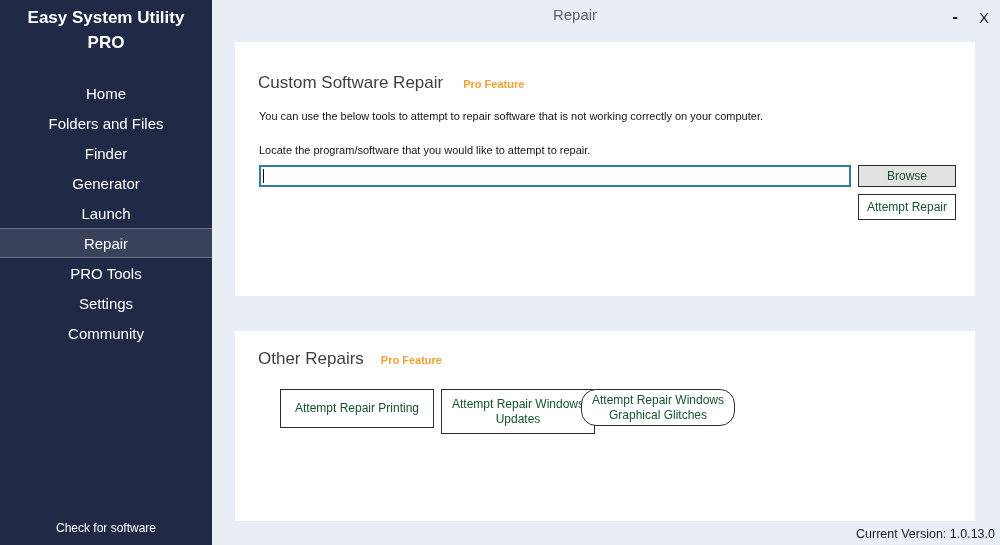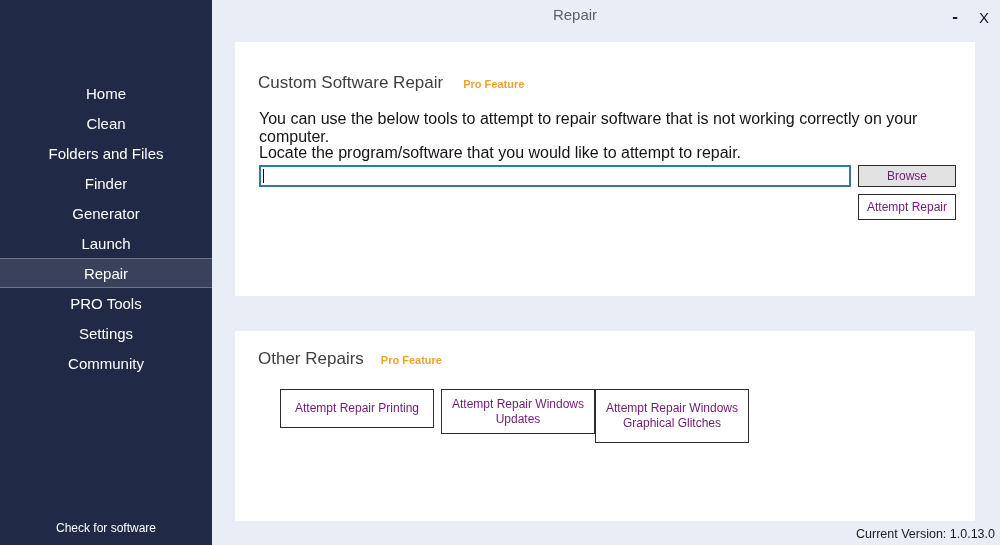--- a/index.html
+++ b/index.html
@@ -65,65 +65,65 @@
   .card-1 { top: 42px; height: 254px; }
   .card-2 { top: 331px; height: 190px; }
 
   .section-head {
     position: absolute; left: 23px;
     display: flex; align-items: baseline; gap: 17px;
   }
   .section-title { font-size: 17px; color: #3f3f3f; }
   .pro-badge { font-size: 11px; font-weight: 700; color: #efa233; }
 
-  .desc { position: absolute; left: 24px; font-size: 16px; color: #141414; }
+  .desc { position: absolute; left: 24px; font-size: 11px; color: #141414; }
 
   .path-input {
     position: absolute; left: 24px; top: 123px;
     width: 592px; height: 22px;
     border: 2px solid #2e7d9c; background: #ffffff;
     font-family: "Liberation Sans", sans-serif; font-size: 12px;
     padding: 0 4px; outline: none; border-radius: 0;
   }
   .caret {
     position: absolute; left: 28px; top: 127px;
     width: 1px; height: 14px; background: #000;
   }
 
   .btn {
     position: absolute;
     display: flex; align-items: center; justify-content: center;
     text-align: center;
     background: #ffffff;
     border: 1px solid #2b2b2b;
     font-family: "Liberation Sans", sans-serif;
-    font-size: 12px; color: #701a75; line-height: 1.25;
+    font-size: 12px; color: #14532d; line-height: 1.25;
     cursor: pointer; padding: 2px 4px;
   }
   .btn-browse   { left: 623px; top: 123px; width: 98px;  height: 22px; background: #e2e2e2; }
   .btn-attempt  { left: 623px; top: 152px; width: 98px;  height: 26px; }
   .btn-deep     { left: 581px; top: 182px; width: 140px; height: 48px; }
 
   .btn-other-1 { left: 45px;  top: 58px; width: 154px; height: 39px; }
   .btn-other-2 { left: 206px; top: 58px; width: 154px; height: 45px; }
-  .btn-other-3 { left: 360px; top: 58px; width: 154px; height: 54px; }
+  .btn-other-3 { left: 346px; top: 58px; width: 154px; height: 37px; border-radius: 15px; }
 
   
   .version {
     position: absolute; right: 5px; top: 527px;
     font-size: 12.5px; color: #1c1c1c;
   }
 </style>
 </head>
 <body>
 
 <div class="sidebar">
+  <div class="sidebar-title">Easy System Utility PRO</div>
   <div class="menu">
     <div class="menu-item">Home</div>
-    <div class="menu-item">Clean</div>
     <div class="menu-item">Folders and Files</div>
     <div class="menu-item">Finder</div>
     <div class="menu-item">Generator</div>
     <div class="menu-item">Launch</div>
     <div class="menu-item selected">Repair</div>
     <div class="menu-item">PRO Tools</div>
     <div class="menu-item">Settings</div>
     <div class="menu-item">Community</div>
   </div>
   <div class="check-updates">Check for software</div>

